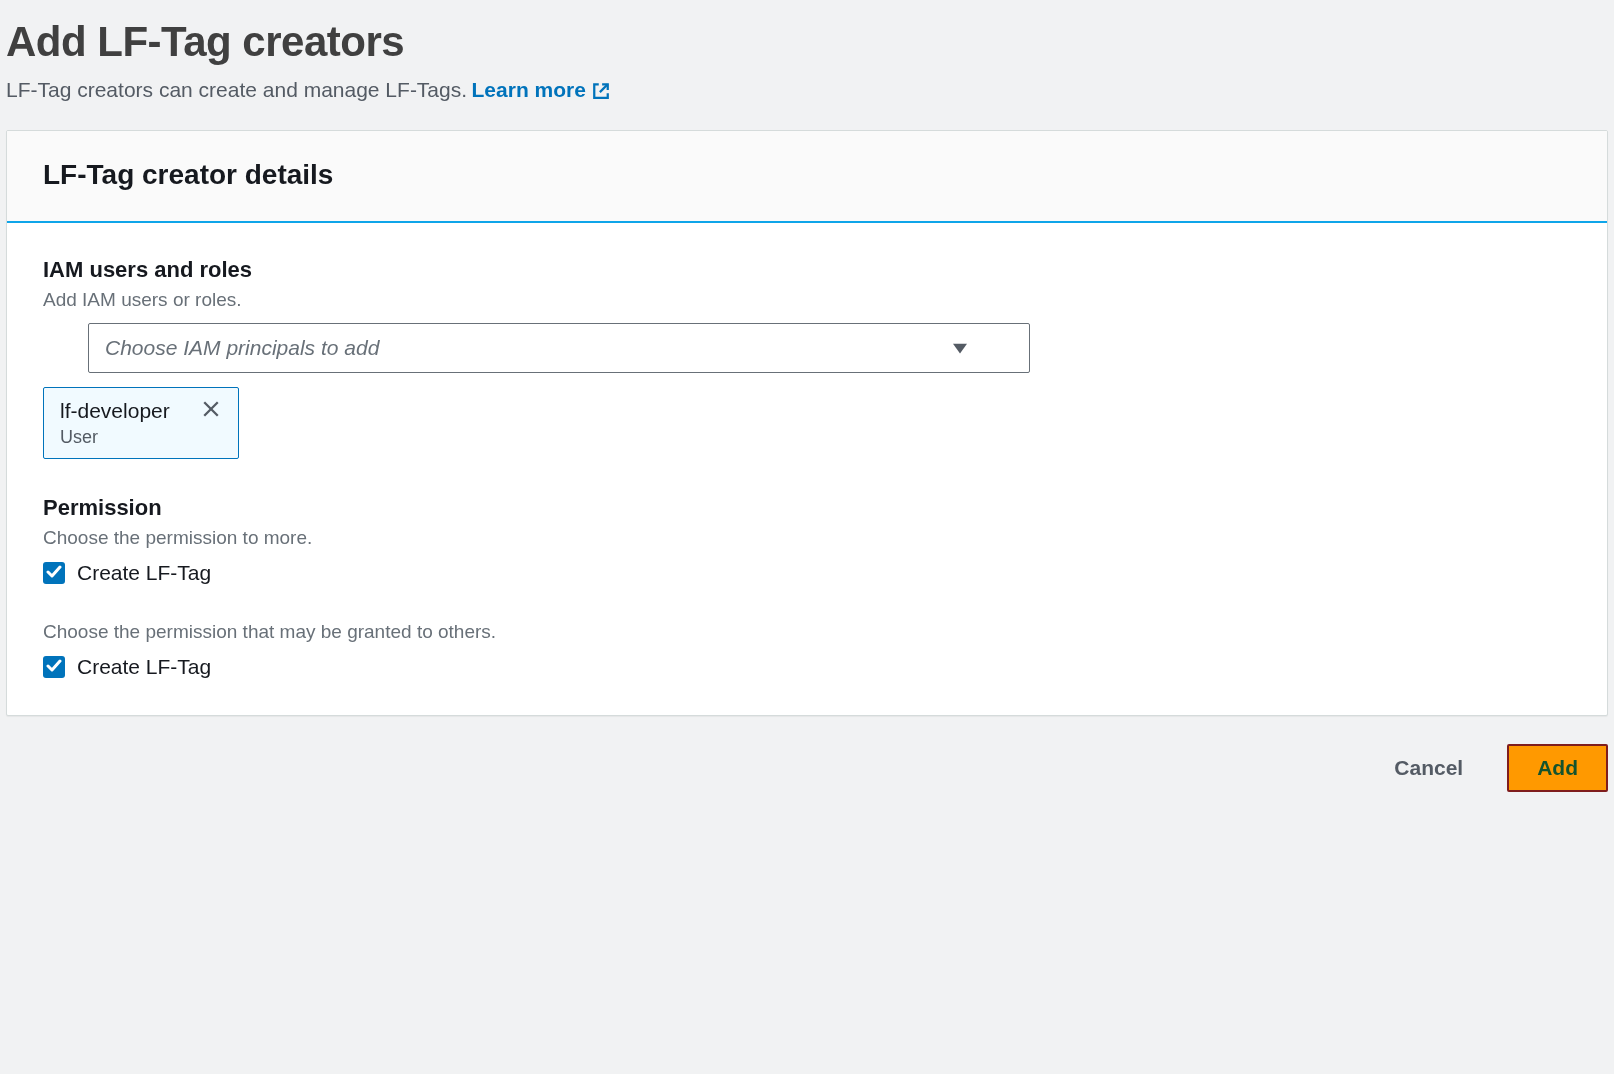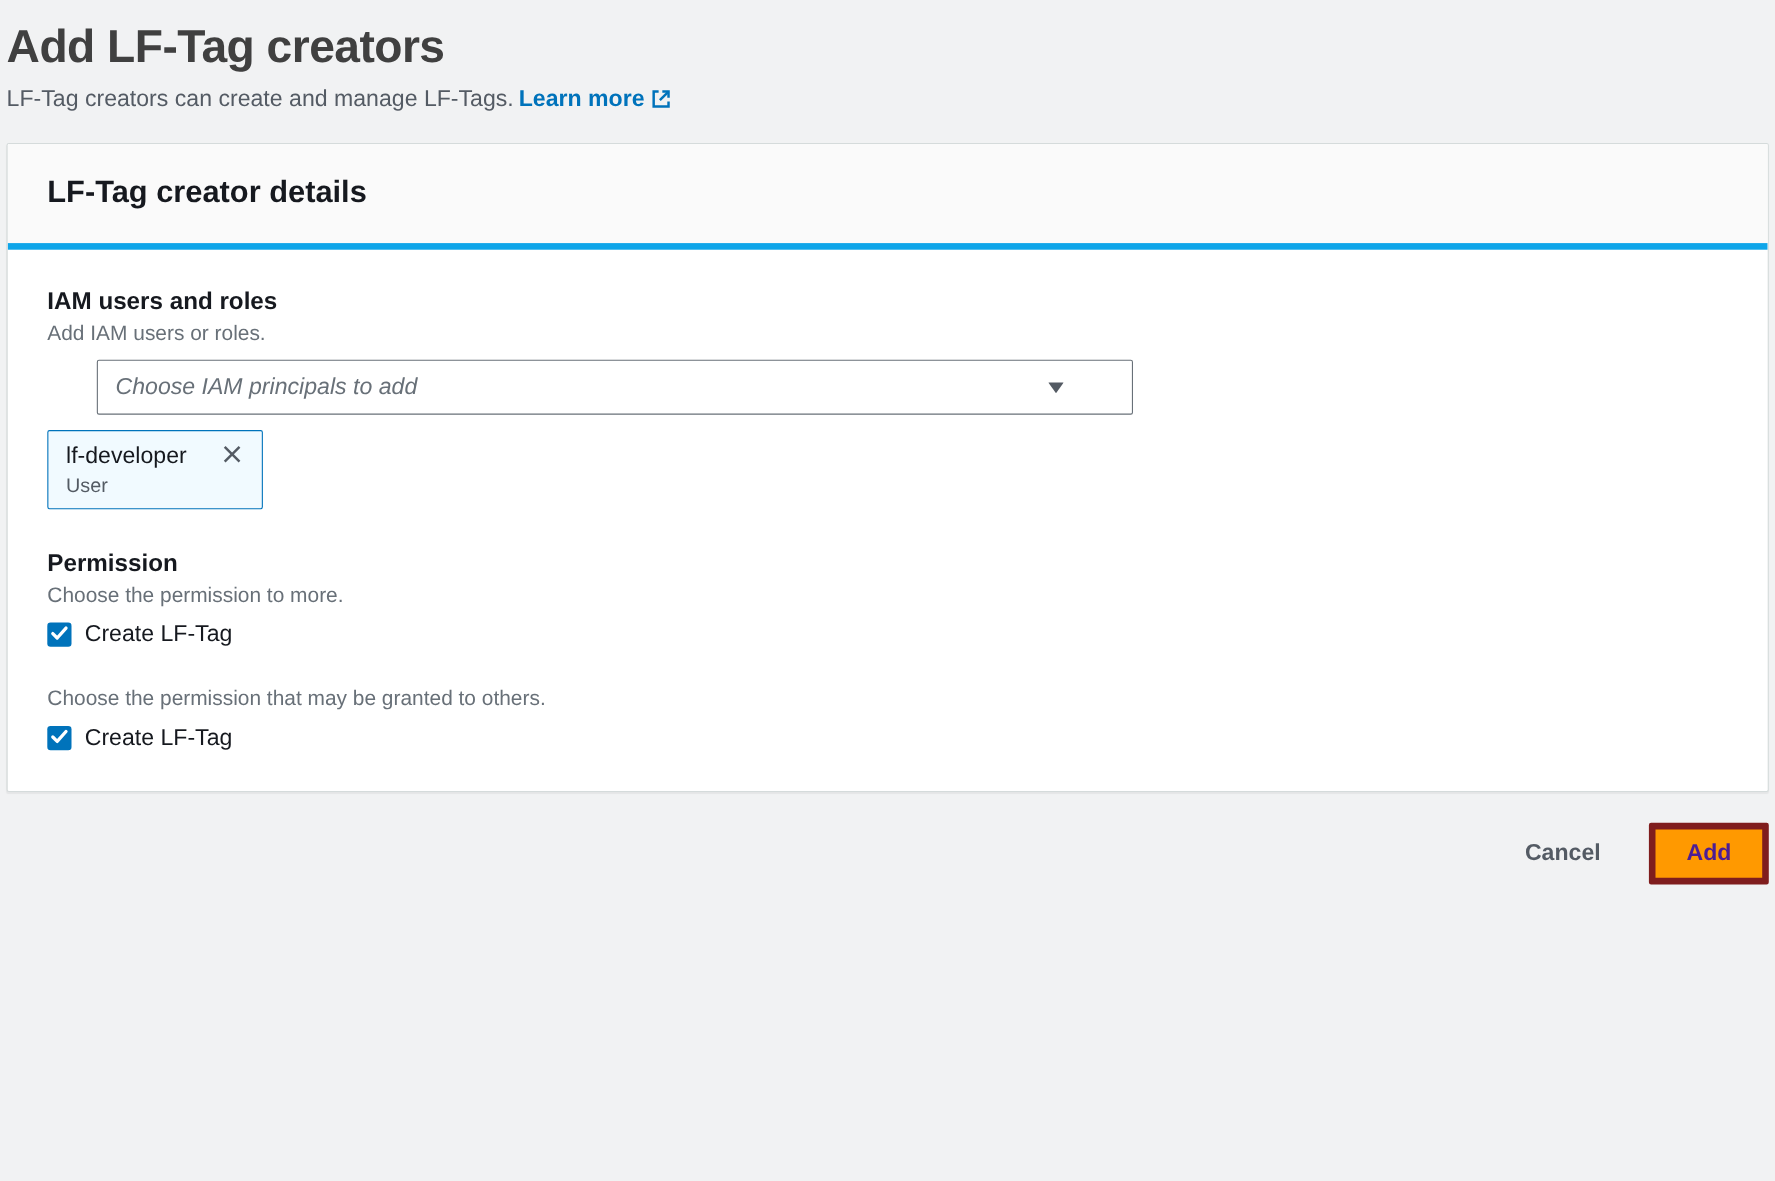--- a/index.html
+++ b/index.html
@@ -42,21 +42,21 @@
   .card {
     background: #fff;
     border: 1px solid #d5dbdb;
     border-radius: 2px;
     box-shadow: 0 1px 1px rgba(0,0,0,0.05);
     overflow: hidden;
   }
   .card-header {
     background: #fafafa;
     padding: 28px 36px 30px 36px;
-    border-bottom: 6px solid #0ea5e9;
+    border-bottom: 2px solid #0ea5e9;
   }
   .card-header h2 {
     font-size: 28px;
     font-weight: 700;
     color: #16191f;
   }
   .card-body {
     padding: 34px 36px 36px 36px;
   }
   .field { margin-bottom: 36px; }
@@ -162,22 +162,22 @@
     border-radius: 2px;
     cursor: pointer;
   }
   .btn-cancel {
     background: transparent;
     border: none;
     color: #545b64;
   }
   .btn-primary {
     background: #ff9900;
-    border: 6px solid #7f1d1d;
-    color: #4c1d95;
+    border: 2px solid #7f1d1d;
+    color: #14532d;
   }
 </style>
 </head>
 <body>
 
 <div class="page">
   <div class="header">
     <h1>Add LF-Tag creators</h1>
     <div>
       <span class="subtitle">LF-Tag creators can create and manage LF-Tags.</span>

